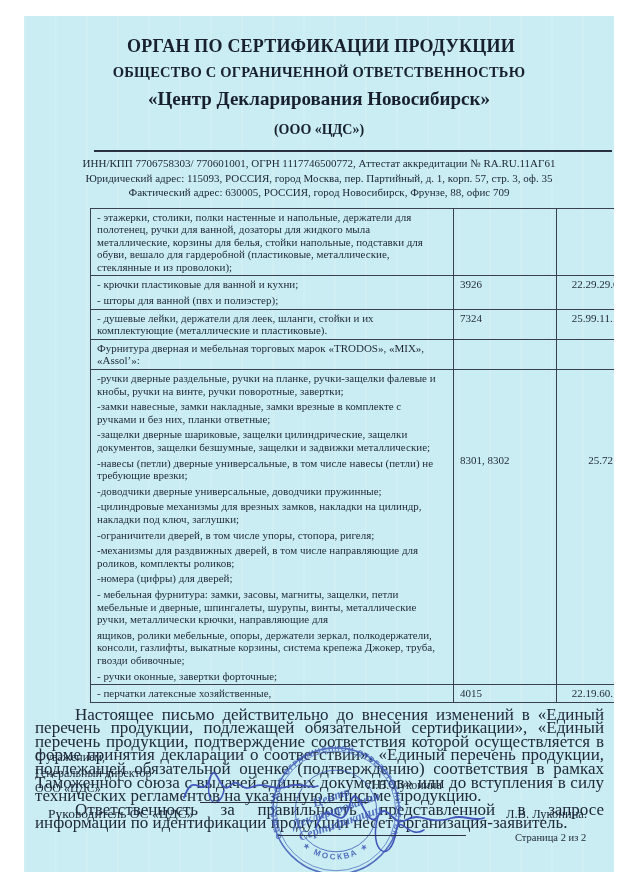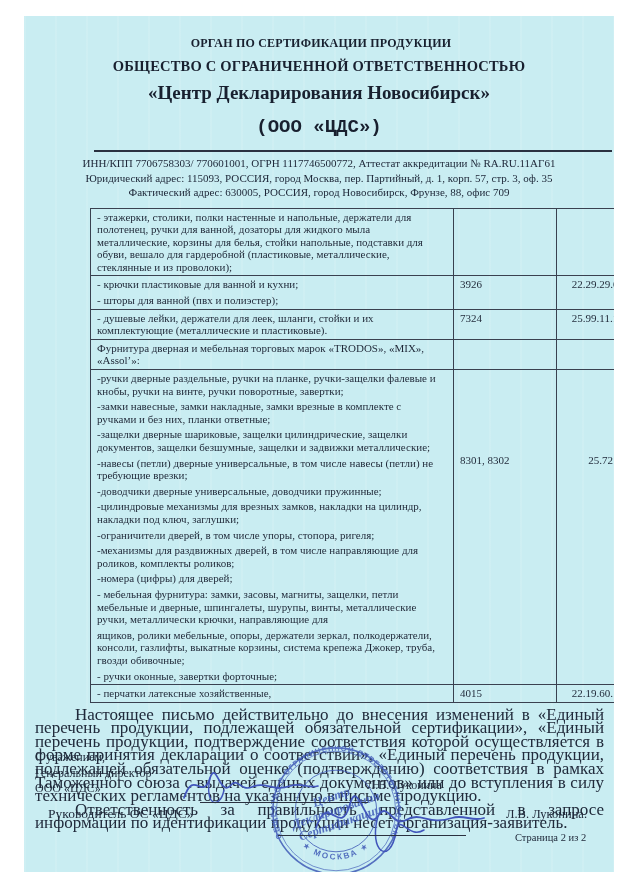--- a/index.html
+++ b/index.html
@@ -14,24 +14,24 @@
     position:absolute;left:24px;top:16px;width:590px;height:856px;
     background:
       repeating-linear-gradient(90deg, rgba(255,255,255,0.10) 0 2px, rgba(0,0,0,0) 2px 31px),
       #c9edf2;
     color:#222c3d;
     overflow:hidden;
     box-sizing:border-box;
     padding-top:20px;
   }
   .hdr{ text-align:center; font-weight:bold; color:#18202f; }
-  .hdr .h1{ font-size:12px; letter-spacing:.2px; margin:0 0 7px 4px;font-family:Liberation Serif, serif; }
+  .hdr .h1{ font-size:18px; letter-spacing:.2px; margin:0 0 7px 4px;font-family:Liberation Serif, serif; }
   .hdr .h2{ font-size:14.5px; letter-spacing:.2px; margin:0 0 7px 0; }
   .hdr .h3{ font-size:19px;   margin:0 0 6px 0; }
-  .hdr .h4{ font-size:19px;   margin:12px;font-family:Liberation Mono, monospace; }
+  .hdr .h4{ font-size:14px;   margin:12px; }
   .rule{
     border:0; border-top:2px solid #2a3140;
     margin:4px 2px 4px 70px;
   }
   .reqs{ text-align:center; font-size:11px; line-height:14.5px; color:#202a3b; }
 
   table.products{
     border-collapse:collapse;
     margin:8px 0 0 66px;
     width:505px;

